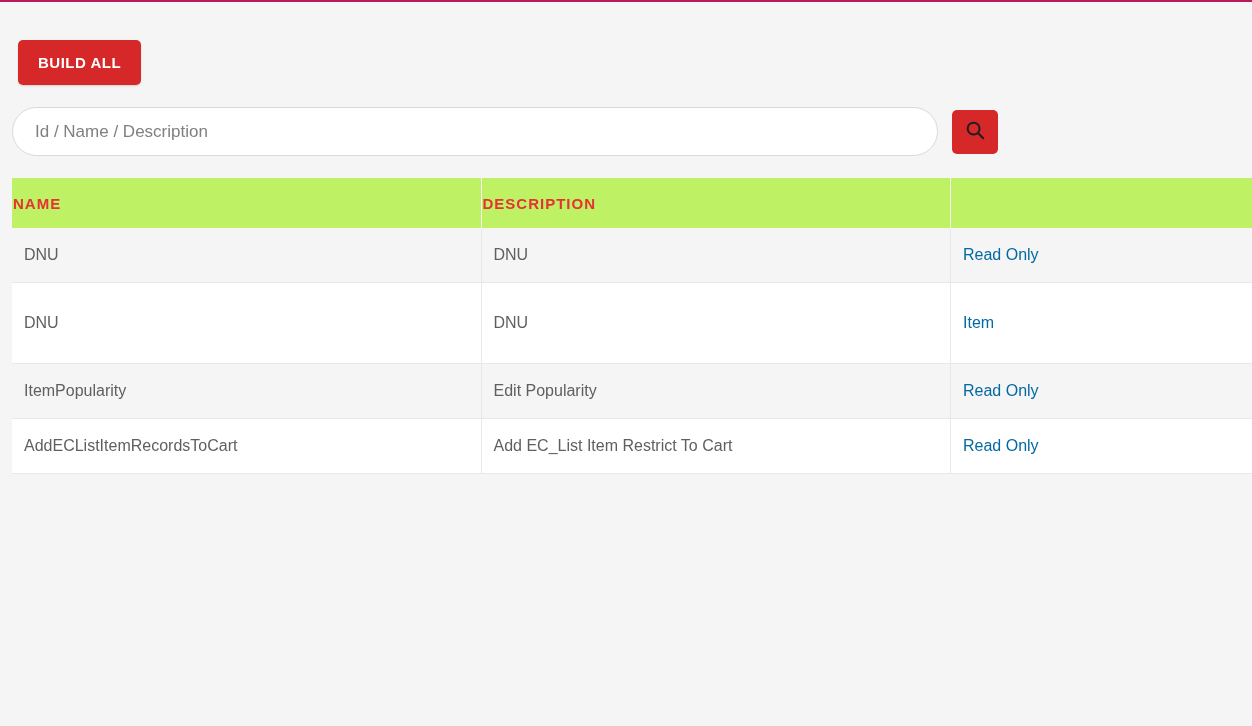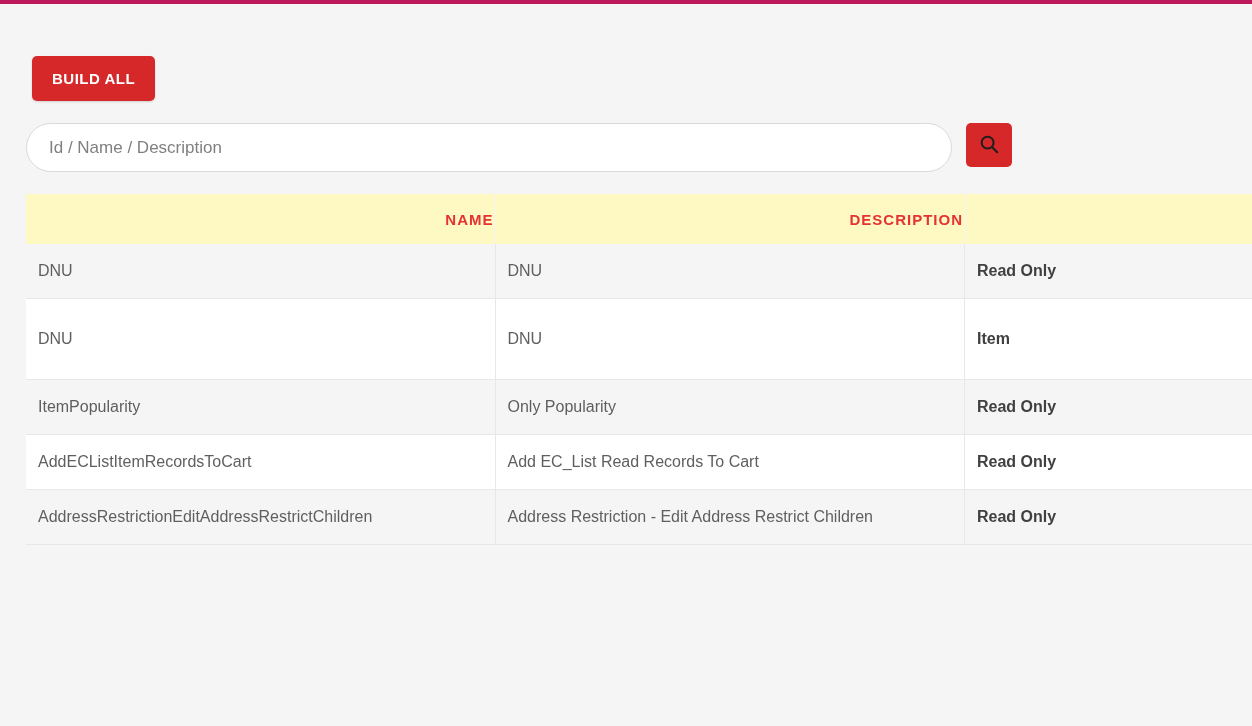--- a/index.html
+++ b/index.html
@@ -6,42 +6,42 @@
   html, body {
     margin: 0;
     padding: 0;
     font-family: Arial, Helvetica, sans-serif;
     background: #f5f5f5;
     color: #555;
   }
   .page {
     width: 1252px;
     height: 726px;
-    padding: 14px;
-    border-top: 4px solid #be185d;
+    padding: 0;
+    border-top: 2px solid #be185d;
     position: relative;
   }
   .toolbar {
     padding: 38px 18px 10px 18px;
   }
   .build-btn {
     background: #d62829;
     color: #fff;
     border: none;
     border-radius: 5px;
     padding: 14px 20px;
     font-size: 15px;
     font-weight: 700;
     letter-spacing: 0.5px;
     cursor: pointer;
     box-shadow: 0 1px 2px rgba(0,0,0,0.15);
   }
   .search-row {
     display: flex;
-    align-items: flex-start;
+    align-items: center;
     gap: 14px;
     padding: 12px 12px 22px 12px;
   }
   .search-input {
     flex: 0 0 926px;
     height: 49px;
     border: 1px solid #d9d9d9;
     border-radius: 26px;
     padding: 0 22px;
     font-size: 17px;
@@ -68,27 +68,27 @@
 
   .table-wrap {
     padding: 0 0 0 12px;
   }
   table {
     width: 1240px;
     border-collapse: separate;
     border-spacing: 0;
   }
   thead th {
-    background: #fef9c3;
+    background: #bef264;
     color: #e53233;
     font-weight: 700;
     font-size: 15px;
     letter-spacing: 1px;
     height: 50px;
-    text-align: right;
+    text-align: left;
     border-right: 1px solid #f5f5f5;
   }
   thead th:last-child { border-right: none; }
   .col-name { width: 468px; }
   .col-desc { width: 468px; }
   .col-action { width: 300px; }
 
   tbody tr {
     height: 55px;
   }
@@ -103,25 +103,24 @@
     padding: 0 12px;
     border-right: 1px solid #e8e8e8;
     border-bottom: 1px solid #e8e8e8;
     vertical-align: middle;
     overflow: hidden;
     white-space: nowrap;
     text-overflow: ellipsis;
   }
   tbody td:last-child { border-right: none; }
   tbody td.action a {
-    color: #404040;
+    color: #0369a1;
     text-decoration: none;
     font-size: 16px;
     cursor: pointer;
-    font-weight: bold;
   }
 </style>
 </head>
 <body>
 
 <div class="page">
 
   <div class="toolbar">
     <button class="build-btn">BUILD ALL</button>
   </div>
@@ -154,30 +153,25 @@
             <td>DNU</td>
             <td class="action"><a>Read Only</a></td>
           </tr>
           <tr class="tall">
             <td>DNU</td>
             <td>DNU</td>
             <td class="action"><a>Item</a></td>
           </tr>
           <tr>
             <td>ItemPopularity</td>
-            <td>Only Popularity</td>
+            <td>Edit Popularity</td>
             <td class="action"><a>Read Only</a></td>
           </tr>
           <tr>
             <td>AddECListItemRecordsToCart</td>
-            <td>Add EC_List Read Records To Cart</td>
-            <td class="action"><a>Read Only</a></td>
-          </tr>
-          <tr>
-            <td>AddressRestrictionEditAddressRestrictChildren</td>
-            <td>Address Restriction - Edit Address Restrict Children</td>
+            <td>Add EC_List Item Restrict To Cart</td>
             <td class="action"><a>Read Only</a></td>
           </tr>
         </tbody>
     </table>
   </div>
 
 </div>
 
 </body></html>

